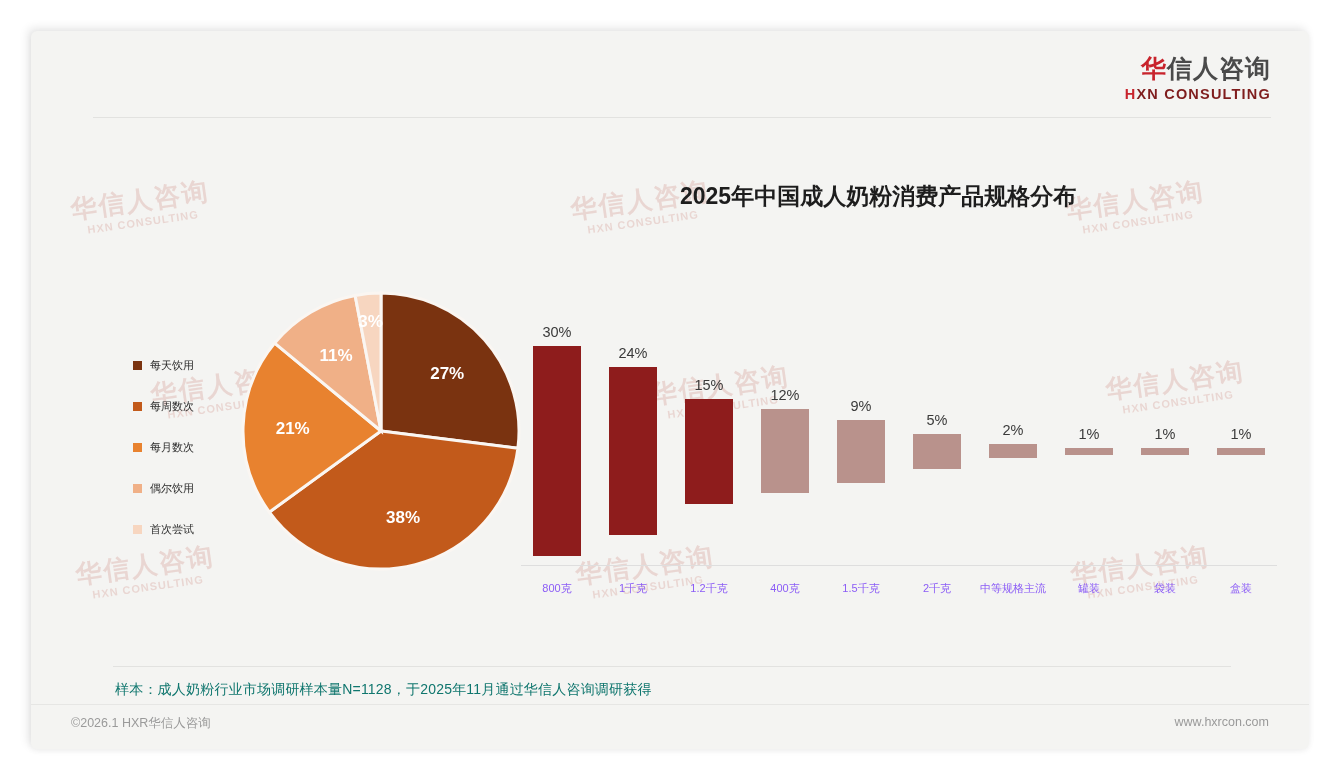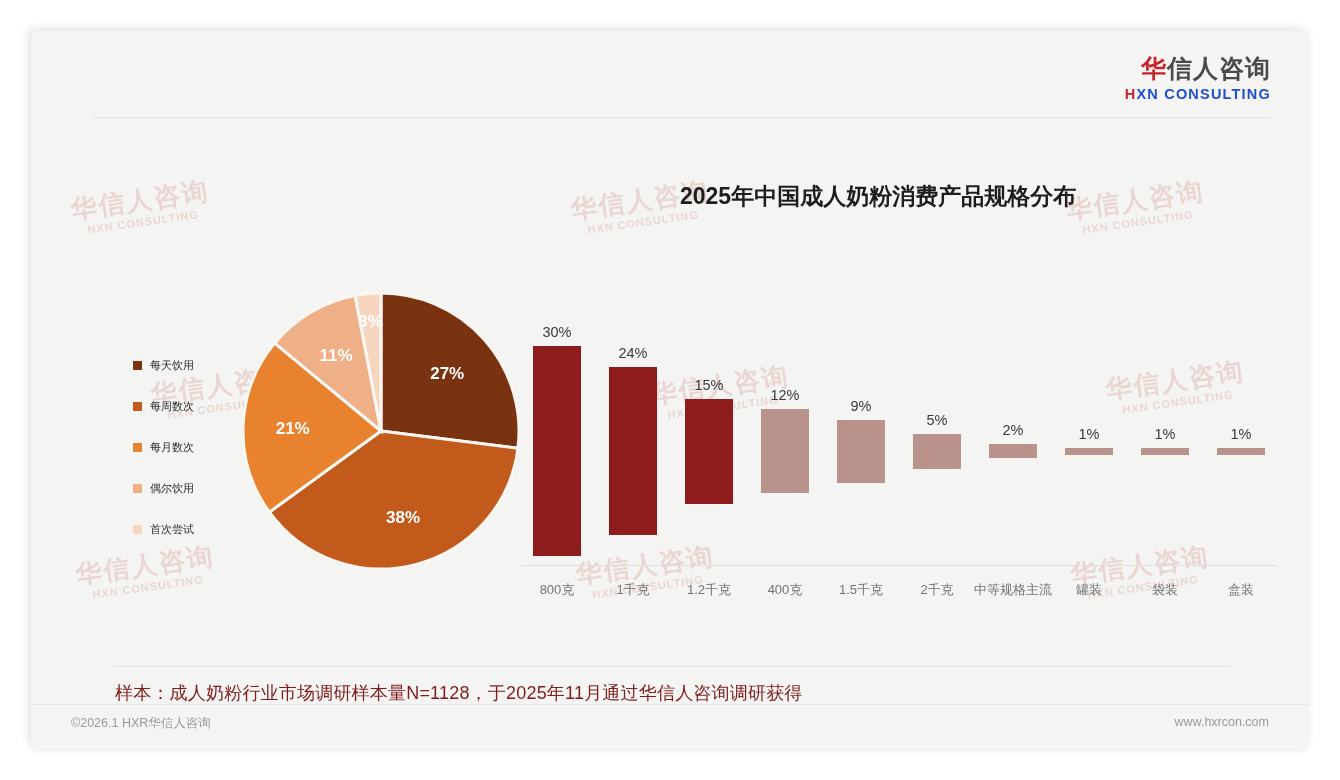--- a/index.html
+++ b/index.html
@@ -48,21 +48,21 @@
   }
   .logo-block {
     position: absolute; right: 38px; top: 24px;
     text-align: right;
   }
   .logo-cn { font-size: 25px; font-weight: 700; letter-spacing: 1px; line-height: 1.1; white-space: nowrap; }
   .logo-cn .red { color: #c8232c; }
   .logo-cn .gray { color: #4a4a4a; }
   .logo-en { font-size: 14.5px; font-weight: 700; letter-spacing: 1.2px; margin-top: 3px; white-space: nowrap; }
   .logo-en .red { color: #c8232c; }
-  .logo-en .gray { color: #1d4ed8; }
+  .logo-en .gray { color: #7f1d1d; }
 
   .title-rule {
     position: absolute; left: 62px; top: 86px;
     width: 1178px; height: 1px;
     background: #e2e2e0;
     z-index: 3;
   }
 
   
   .chart-title {
@@ -104,32 +104,32 @@
   .bar-value {
     font-size: 14.5px; color: #3a3a3a;
     margin-bottom: 6px;
     white-space: nowrap;
   }
   .bar-rect { width: 48px; }
   .bar-cat {
     position: absolute;
     top: 100%;
     margin-top: 16px;
-    font-size: 13px; color: #737373;
+    font-size: 11px; color: #8b5cf6;
     white-space: nowrap;
   }
 
   
   .footnote-rule {
     position: absolute; left: 82px; top: 635px;
     width: 1118px; height: 1px; background: #e2e2e0; z-index: 3;
   }
   .footnote {
     position: absolute; left: 84px; top: 650px;
-    font-size: 18px; color: #7f1d1d; letter-spacing: 0.2px;
+    font-size: 14px; color: #0f766e; letter-spacing: 0.2px;
     white-space: nowrap; z-index: 4;
   }
   .footer-rule {
     position: absolute; left: 0; top: 673px;
     width: 100%; height: 1px; background: #e6e6e4; z-index: 3;
   }
   .footer-left {
     position: absolute; left: 40px; top: 684px;
     font-size: 12.5px; color: #9a9a9a; white-space: nowrap; z-index: 4;
   }

